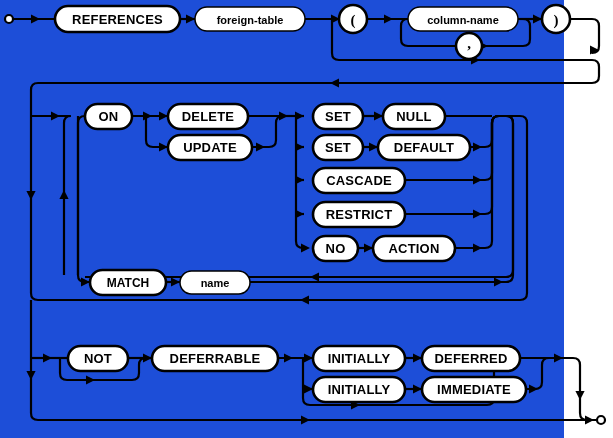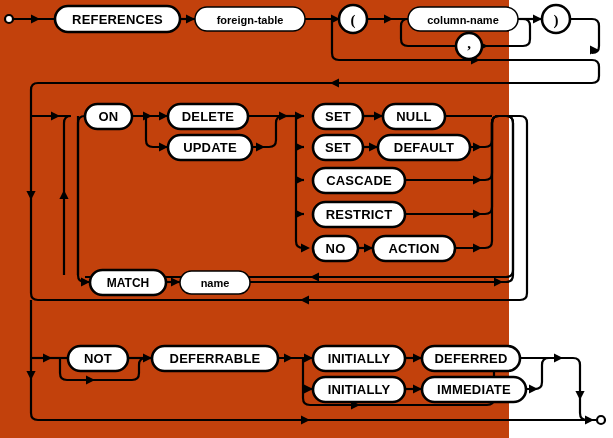--- a/index.html
+++ b/index.html
@@ -1,19 +1,19 @@
 <!DOCTYPE html>
 <html><head>
 <meta charset="utf-8">
 <style>
   html,body{margin:0;padding:0;background:#ffffff;}
   #diagram-root{
     position:relative;
-    width:509px;height:438px;
-    background:#c2410c;
+    width:564px;height:438px;
+    background:#1d4ed8;
     font-family:"Liberation Sans", sans-serif;
   }
   svg{display:block;}
   .rail{fill:none;stroke:#000000;stroke-width:2.2;stroke-linecap:butt;stroke-linejoin:round;}
   .arrowhead{fill:#000000;stroke:none;}
   .endpoint{fill:#ffffff;stroke:#000000;stroke-width:2.2;}
   .term-box{fill:#ffffff;stroke:#000000;stroke-width:2.6;}
   .nonterm-box{fill:#ffffff;stroke:#000000;stroke-width:1.5;}
   .term-label{
     font-family:"Liberation Sans", sans-serif;

